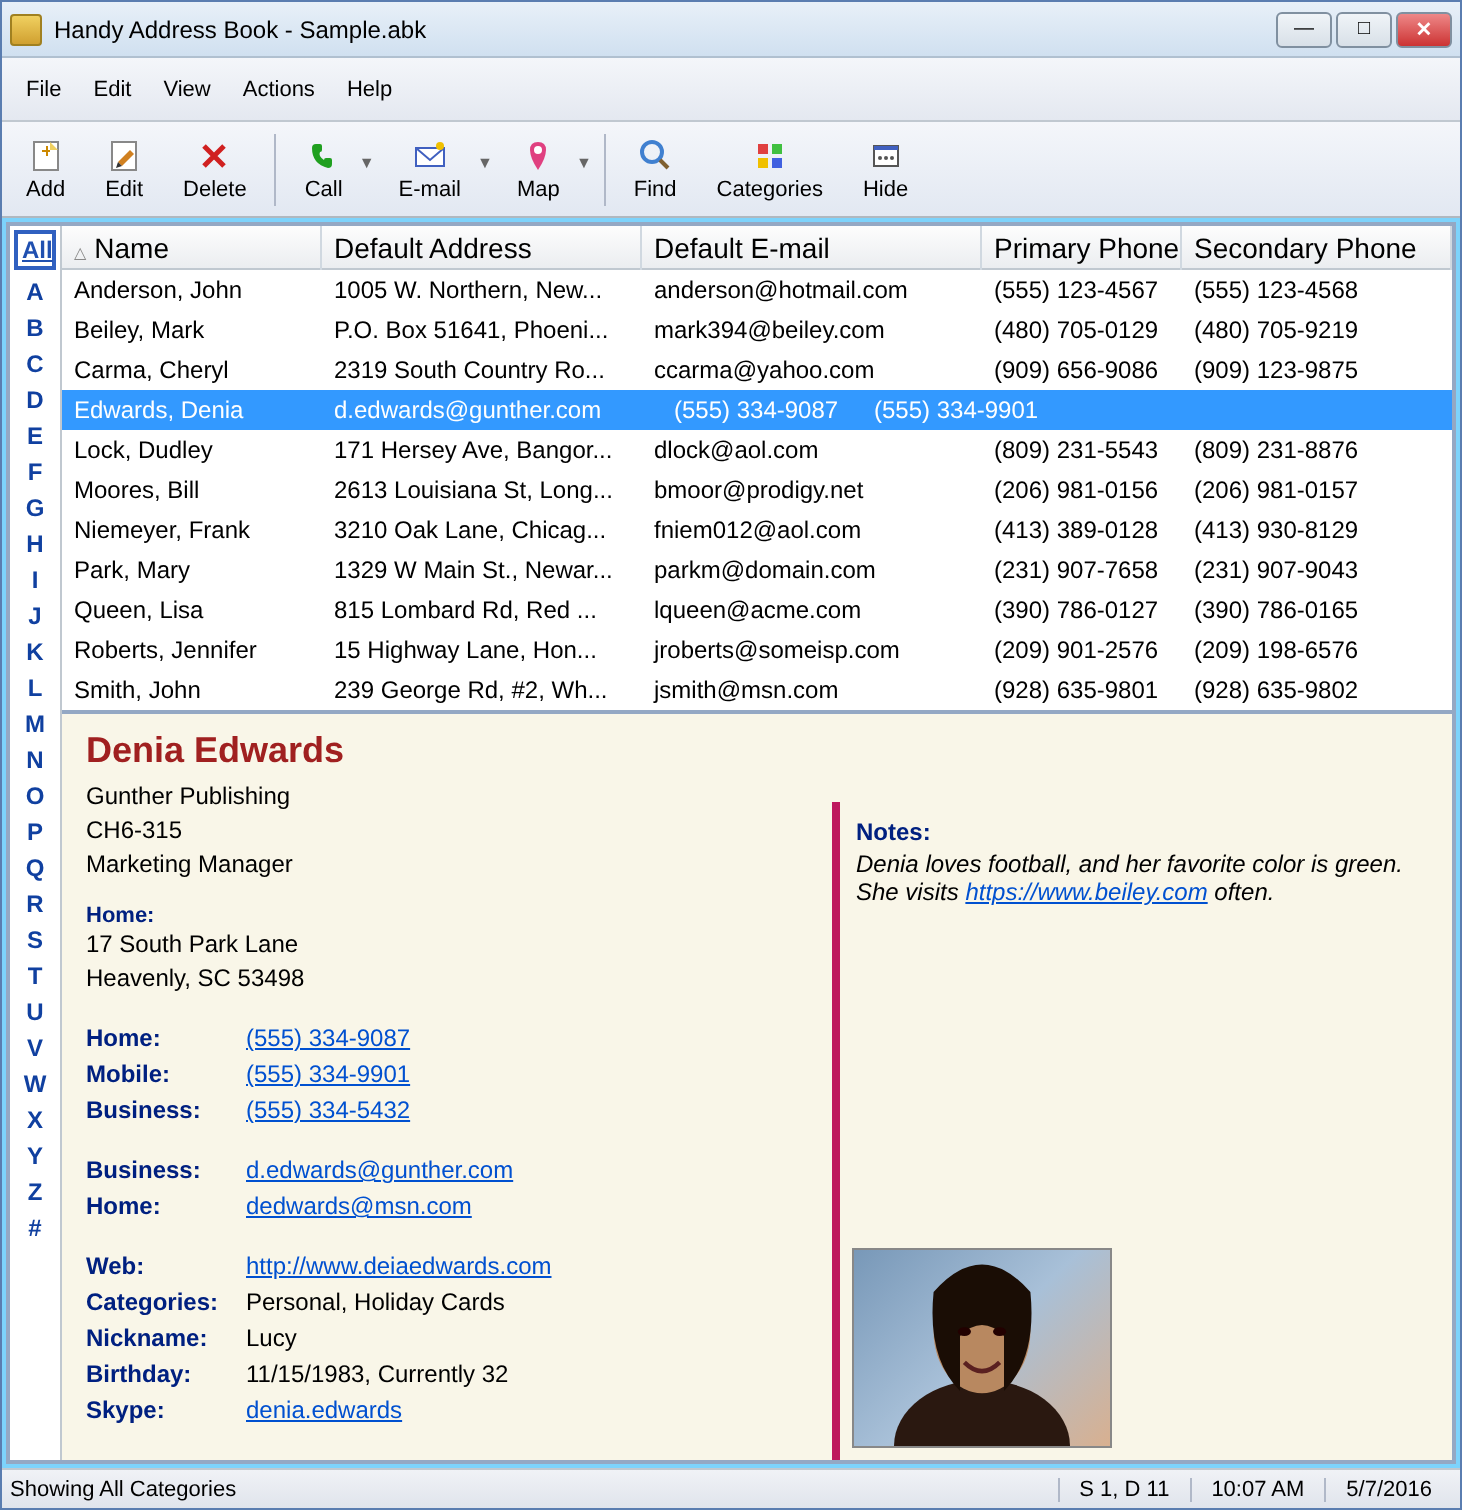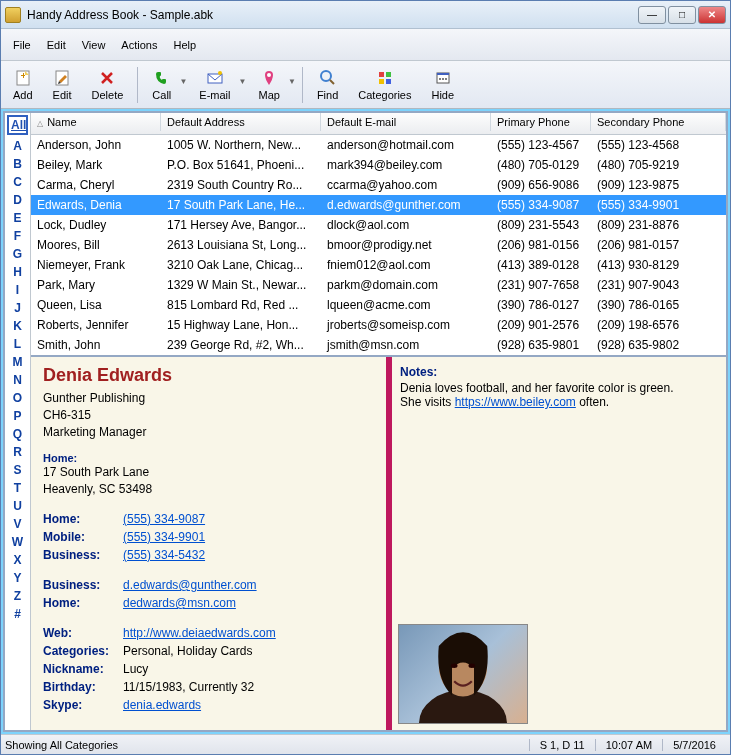--- a/index.html
+++ b/index.html
@@ -27,45 +27,45 @@
 
 .workspace { flex: 1; display: flex; border: 2px solid #94a8c4; margin: 2px; background: #fff; overflow: hidden; }
 
 .alphabar { width: 26px; background: #fff; border-right: 1px solid #c0c8d0; display: flex; flex-direction: column; }
 .alphabar .ab { text-align: center; font-size: 12px; color: #1040a0; padding: 2px 0; cursor: pointer; font-weight: bold; }
 .alphabar .ab.all { border: 2px solid #3060c0; padding: 1px 2px; margin: 2px; font-weight: bold; color: #2050b0; text-decoration: underline; }
 
 .mainarea { flex: 1; display: flex; flex-direction: column; overflow: hidden; }
 
 .table-wrap { border-bottom: 2px solid #94a8c4; }
-.tablehdr { display: flex; background: linear-gradient(#fdfdfd,#ebedf0); border-bottom: 1px solid #c0c8d0; height: 22px; align-items: flex-start; font-size: 11px; }
+.tablehdr { display: flex; background: linear-gradient(#fdfdfd,#ebedf0); border-bottom: 1px solid #c0c8d0; height: 22px; align-items: flex-start; font-size: 14px; }
 .th { padding: 3px 6px; border-right: 1px solid #d0d8e0; overflow: hidden; white-space: nowrap; }
 .th.sort::before { content: "△"; font-size: 8px; margin-right: 4px; color: #888; }
 .col-name { width: 130px; }
 .col-addr { width: 160px; }
 .col-email { width: 170px; }
 .col-ph1 { width: 100px; }
 .col-ph2 { flex: 1; }
 
 .tbody { }
 .trow { display: flex; height: 20px; align-items: center; font-size: 12px; cursor: pointer; }
 .trow.sel { background: #3399ff; color: #fff; }
 .td { padding: 2px 6px; overflow: hidden; white-space: nowrap; text-overflow: ellipsis; }
 
 .detail { flex: 1; display: flex; background: #f9f6e8; overflow: hidden; }
 .detail-left { flex: 1; padding: 8px 12px; overflow: auto; }
-.detail-right { width: 340px; display: flex; flex-direction: column; border-left: 6px solid #be185d; }
+.detail-right { width: 310px; display: flex; flex-direction: column; border-left: 4px solid #be185d; margin-top: 44px; }
 .contact-name { font-size: 18px; font-weight: bold; color: #a02020; margin-bottom: 4px; }
 .cline { font-size: 12px; line-height: 1.4; }
 .csec { margin-top: 12px; }
 .clabel { color: #002080; font-weight: bold; display: inline-block; width: 80px; }
 .clink { color: #0050d0; text-decoration: underline; cursor: pointer; }
 .notes-box { padding: 8px; flex: 1; }
 .notes-title { color: #002080; font-weight: bold; font-size: 12px; }
-.notes-text { font-size: 12px; margin-top: 2px; }
+.notes-text { font-size: 12px; margin-top: 2px; font-style: italic; }
 .photo { width: 130px; height: 100px; margin: 0 0 6px 6px; background: linear-gradient(135deg,#7898b8 0%,#a8c0d8 50%,#d8b090 100%); border: 1px solid #888; display: flex; align-items: flex-end; justify-content: center; overflow: hidden; }
 .photo svg { width: 110px; height: 110px; }
 
 .statusbar { height: 20px; background: linear-gradient(#f0f2f6,#e0e4ec); border-top: 1px solid #c0c8d0; display: flex; align-items: center; font-size: 11px; padding: 0 4px; }
 .statusbar .sfill { flex: 1; }
 .statusbar .scell { border-left: 1px solid #b0b8c8; padding: 0 10px; }
 
 .kv-row { display: flex; font-size: 12px; line-height: 1.5; }
 .kv-row .k { color: #002080; font-weight: bold; width: 80px; }
 </style>
@@ -245,21 +245,20 @@
             </div>
             <div class="trow">
               <div class="td col-name">Carma, Cheryl</div>
               <div class="td col-addr">2319 South Country Ro...</div>
               <div class="td col-email">ccarma@yahoo.com</div>
               <div class="td col-ph1">(909) 656-9086</div>
               <div class="td col-ph2">(909) 123-9875</div>
             </div>
             <div class="trow sel">
               <div class="td col-name">Edwards, Denia</div>
-              <div class="td col-addr">17 South Park Lane, He...</div>
               <div class="td col-email">d.edwards@gunther.com</div>
               <div class="td col-ph1">(555) 334-9087</div>
               <div class="td col-ph2">(555) 334-9901</div>
             </div>
             <div class="trow">
               <div class="td col-name">Lock, Dudley</div>
               <div class="td col-addr">171 Hersey Ave, Bangor...</div>
               <div class="td col-email">dlock@aol.com</div>
               <div class="td col-ph1">(809) 231-5543</div>
               <div class="td col-ph2">(809) 231-8876</div>

